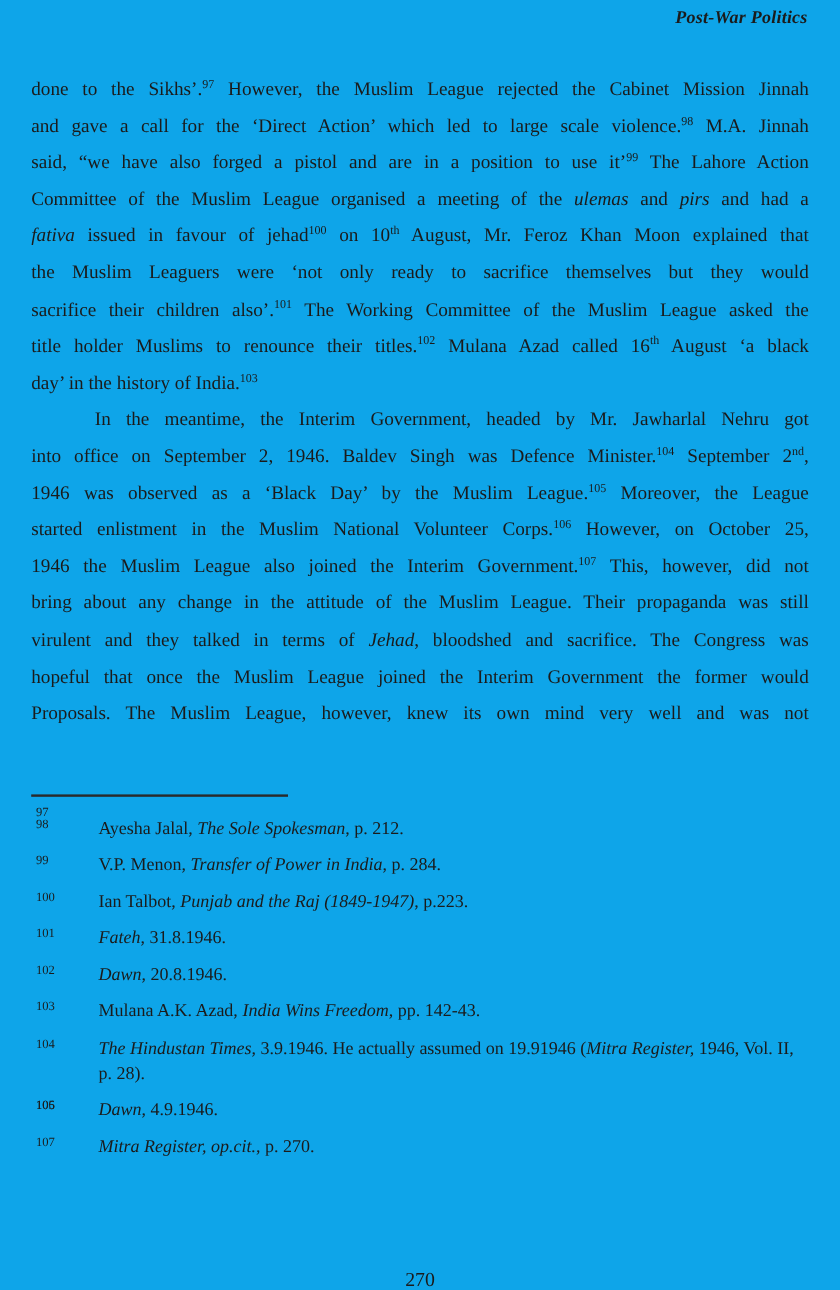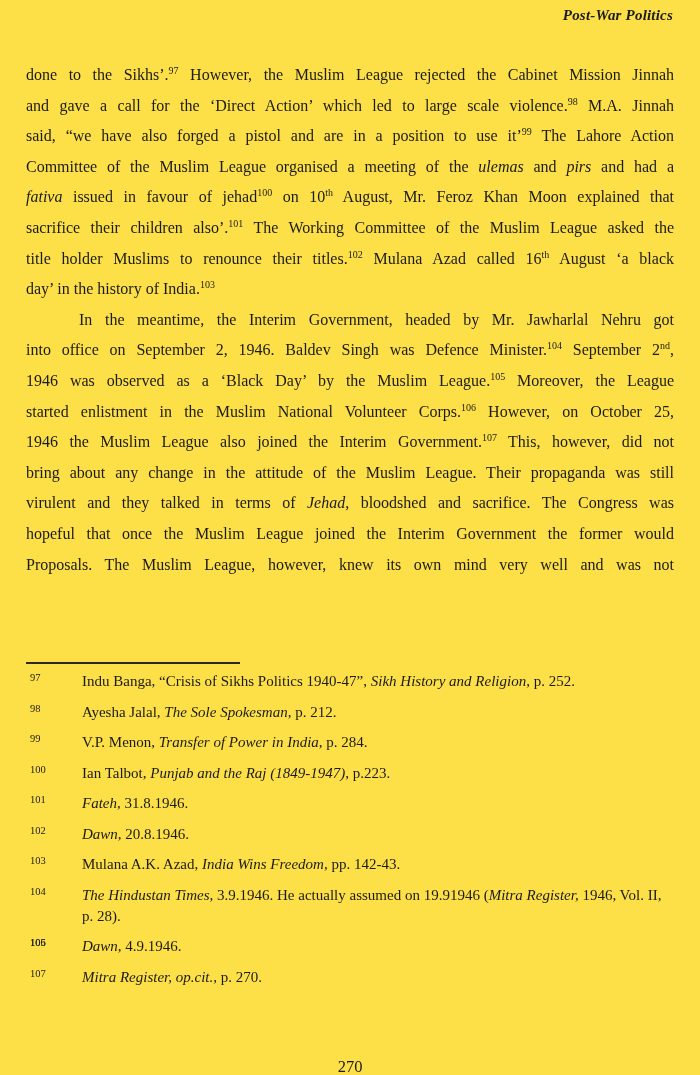--- a/index.html
+++ b/index.html
@@ -1,21 +1,21 @@
 <!DOCTYPE html>
 <html><head>
 <meta charset="utf-8">
 <style>
   html, body { margin: 0; padding: 0; background: #e8e8e8; }
   .page {
     position: relative;
     width: 700px;
     height: 1075px;
     margin: 0 auto;
-    background: #fde047;
+    background: #0ea5e9;
     overflow: hidden;
     font-family: "Liberation Serif", "DejaVu Serif", serif;
     color: #1b1b1b;
   }
   .header-title {
     position: absolute;
     top: 7px;
     right: 27px;
     font-size: 15px;
     font-weight: bold;
@@ -88,41 +88,42 @@
 <div class="page">
   <div class="header-title">Post-War Politics</div>
 
   <div class="body-text">
       <div>
         <div class="line"><span class="seg-normal">done to the Sikhs’.</span><span class="seg-sup">97</span><span class="seg-normal"> However, the Muslim League rejected the Cabinet Mission Jinnah</span></div>
         <div class="line"><span class="seg-normal">and gave a call for the ‘Direct Action’ which led to large scale violence.</span><span class="seg-sup">98</span><span class="seg-normal"> M.A. Jinnah</span></div>
         <div class="line"><span class="seg-normal">said, “we have also forged a pistol and are in a position to use it’</span><span class="seg-sup">99</span><span class="seg-normal"> The Lahore Action</span></div>
         <div class="line"><span class="seg-normal">Committee of the Muslim League organised a meeting of the </span><span class="seg-italic">ulemas</span><span class="seg-normal"> and </span><span class="seg-italic">pirs</span><span class="seg-normal"> and had a</span></div>
         <div class="line"><span class="seg-italic">fativa</span><span class="seg-normal"> issued in favour of jehad</span><span class="seg-sup">100</span><span class="seg-normal"> on 10</span><span class="seg-sup">th</span><span class="seg-normal"> August, Mr. Feroz Khan Moon explained that</span></div>
+        <div class="line"><span class="seg-normal">the Muslim Leaguers were ‘not only ready to sacrifice themselves but they would</span></div>
         <div class="line"><span class="seg-normal">sacrifice their children also’.</span><span class="seg-sup">101</span><span class="seg-normal"> The Working Committee of the Muslim League asked the</span></div>
         <div class="line"><span class="seg-normal">title holder Muslims  to renounce their titles.</span><span class="seg-sup">102</span><span class="seg-normal"> Mulana Azad called 16</span><span class="seg-sup">th</span><span class="seg-normal"> August ‘a black</span></div>
         <div class="line last"><span class="seg-normal">day’ in the history of India.</span><span class="seg-sup">103</span></div>
       </div>
       <div>
         <div class="line indent"><span class="seg-normal">In the meantime, the Interim Government, headed by Mr. Jawharlal Nehru got</span></div>
         <div class="line"><span class="seg-normal">into office on September 2, 1946. Baldev Singh was Defence Minister.</span><span class="seg-sup">104</span><span class="seg-normal">  September 2</span><span class="seg-sup">nd</span><span class="seg-normal">,</span></div>
         <div class="line"><span class="seg-normal">1946 was observed as a ‘Black Day’ by the Muslim League.</span><span class="seg-sup">105</span><span class="seg-normal"> Moreover, the League</span></div>
         <div class="line"><span class="seg-normal">started enlistment in the Muslim National Volunteer Corps.</span><span class="seg-sup">106</span><span class="seg-normal">  However, on October 25,</span></div>
         <div class="line"><span class="seg-normal">1946 the Muslim League also joined the Interim Government.</span><span class="seg-sup">107</span><span class="seg-normal"> This, however, did not</span></div>
         <div class="line"><span class="seg-normal">bring about any change in the attitude of the Muslim League. Their propaganda was still</span></div>
         <div class="line"><span class="seg-normal">virulent and they talked in terms of </span><span class="seg-italic">Jehad</span><span class="seg-normal">, bloodshed and sacrifice. The Congress was</span></div>
         <div class="line"><span class="seg-normal">hopeful that once the Muslim League joined the Interim Government the former would</span></div>
         <div class="line"><span class="seg-normal">Proposals. The Muslim League, however, knew its own mind very well and was not</span></div>
       </div>
     </div>
 
   <div class="fn-sep"></div>
 
   <div class="footnotes">
-      <div class="footnote"><span class="fn-num">97</span><span><span class="seg-normal">Indu Banga, “Crisis of Sikhs Politics 1940-47”, </span><span class="seg-italic">Sikh History and Religion</span><span class="seg-normal">, p. 252.</span></span></div>
+      <div class="footnote"><span class="fn-num">97</span></div>
       <div class="footnote"><span class="fn-num">98</span><span><span class="seg-normal">Ayesha Jalal, </span><span class="seg-italic">The Sole Spokesman</span><span class="seg-normal">, p. 212.</span></span></div>
       <div class="footnote"><span class="fn-num">99</span><span><span class="seg-normal">V.P. Menon, </span><span class="seg-italic">Transfer of Power in India</span><span class="seg-normal">, p. 284.</span></span></div>
       <div class="footnote"><span class="fn-num">100</span><span><span class="seg-normal">Ian Talbot, </span><span class="seg-italic">Punjab and the Raj (1849-1947)</span><span class="seg-normal">, p.223.</span></span></div>
       <div class="footnote"><span class="fn-num">101</span><span><span class="seg-italic">Fateh</span><span class="seg-normal">, 31.8.1946.</span></span></div>
       <div class="footnote"><span class="fn-num">102</span><span><span class="seg-italic">Dawn</span><span class="seg-normal">, 20.8.1946.</span></span></div>
       <div class="footnote"><span class="fn-num">103</span><span><span class="seg-normal">Mulana A.K. Azad, </span><span class="seg-italic">India Wins Freedom</span><span class="seg-normal">, pp. 142-43.</span></span></div>
       <div class="footnote"><span class="fn-num">104</span><span><span class="seg-italic">The Hindustan Times</span><span class="seg-normal">, 3.9.1946. He actually assumed on 19.91946 (</span><span class="seg-italic">Mitra Register,</span><span class="seg-normal"> 1946, Vol. II,  p. 28).</span></span></div>
       <div class="footnote"><span class="fn-num">105</span></div>
       <div class="footnote"><span class="fn-num">106</span><span><span class="seg-italic">Dawn</span><span class="seg-normal">, 4.9.1946.</span></span></div>
       <div class="footnote"><span class="fn-num">107</span><span><span class="seg-italic">Mitra Register, op.cit.</span><span class="seg-normal">, p. 270.</span></span></div>

